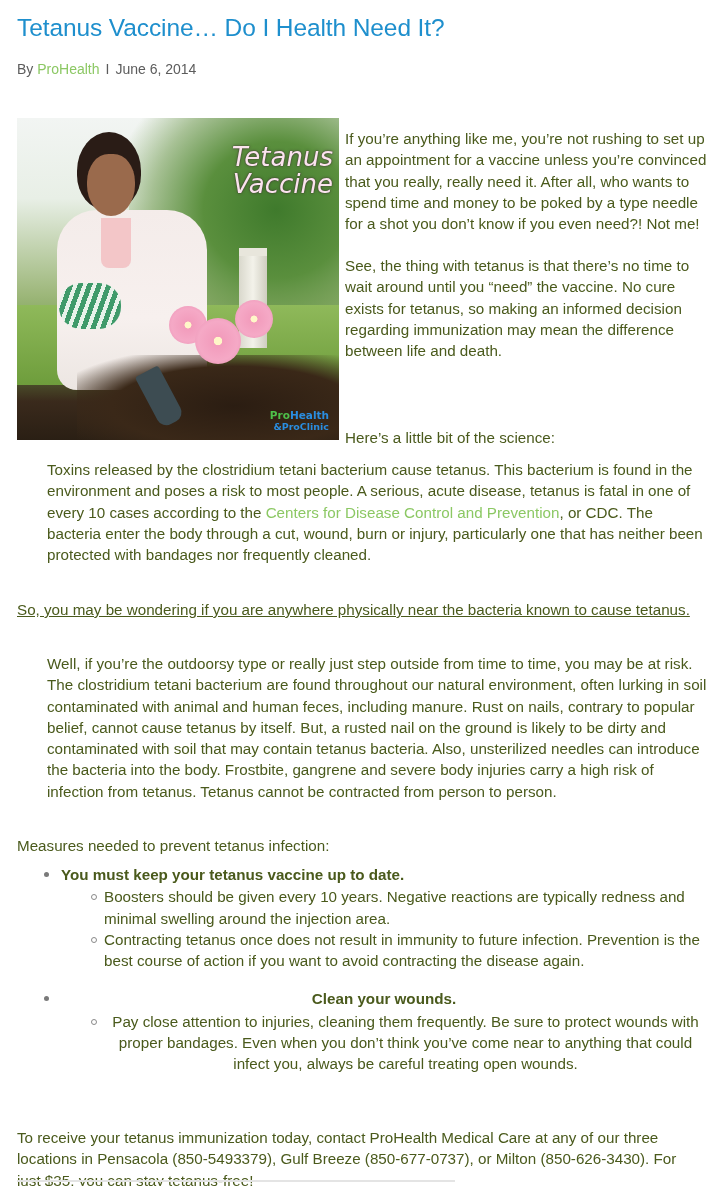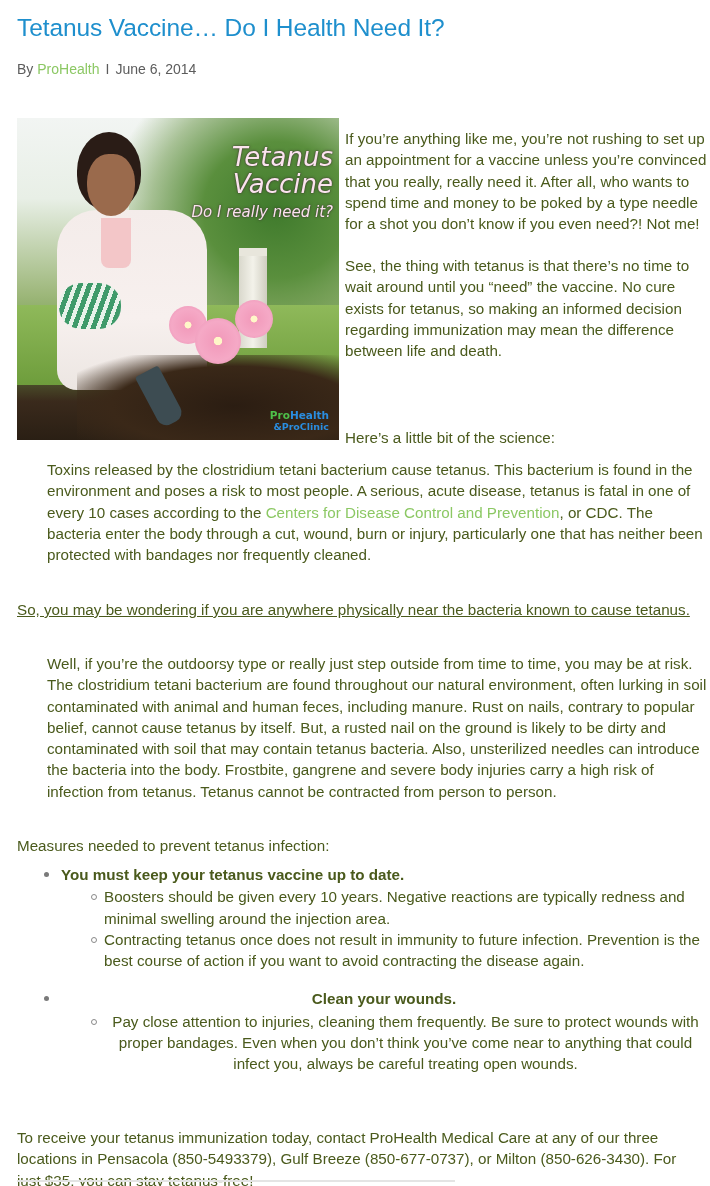--- a/index.html
+++ b/index.html
@@ -132,21 +132,20 @@
     <div class="woman-face"></div>
     <div class="soil"></div>
     <div class="glove"></div>
     <div class="trowel"></div>
     <div class="flower f1"></div>
     <div class="flower f3"></div>
     <div class="flower f2"></div>
     <div class="caption">
       <span class="cap1">Tetanus</span>
       <span class="cap2">Vaccine</span>
-      <span class="cap3">Do I really need it?</span>
     </div>
     <div class="logo">
       <div class="l1"><span>Pro</span><b>Health</b></div>
       <div class="l2">&amp;ProClinic</div>
     </div>
   </div>
 
   <p class="p text right-col" style="top:128px;">If you’re anything like me, you’re not rushing to set up an appointment for a vaccine unless you’re convinced that you really, really need it. After all, who wants to spend time and money to be poked by a type needle for a shot you don’t know if you even need?! Not me!</p>
   <p class="p text right-col" style="top:255px;">See, the thing with tetanus is that there’s no time to wait around until you “need” the vaccine. No cure exists for tetanus, so making an informed decision regarding immunization may mean the difference between life and death.</p>
   <p class="p text right-col" style="top:427px;">Here’s a little bit of the science:</p>

